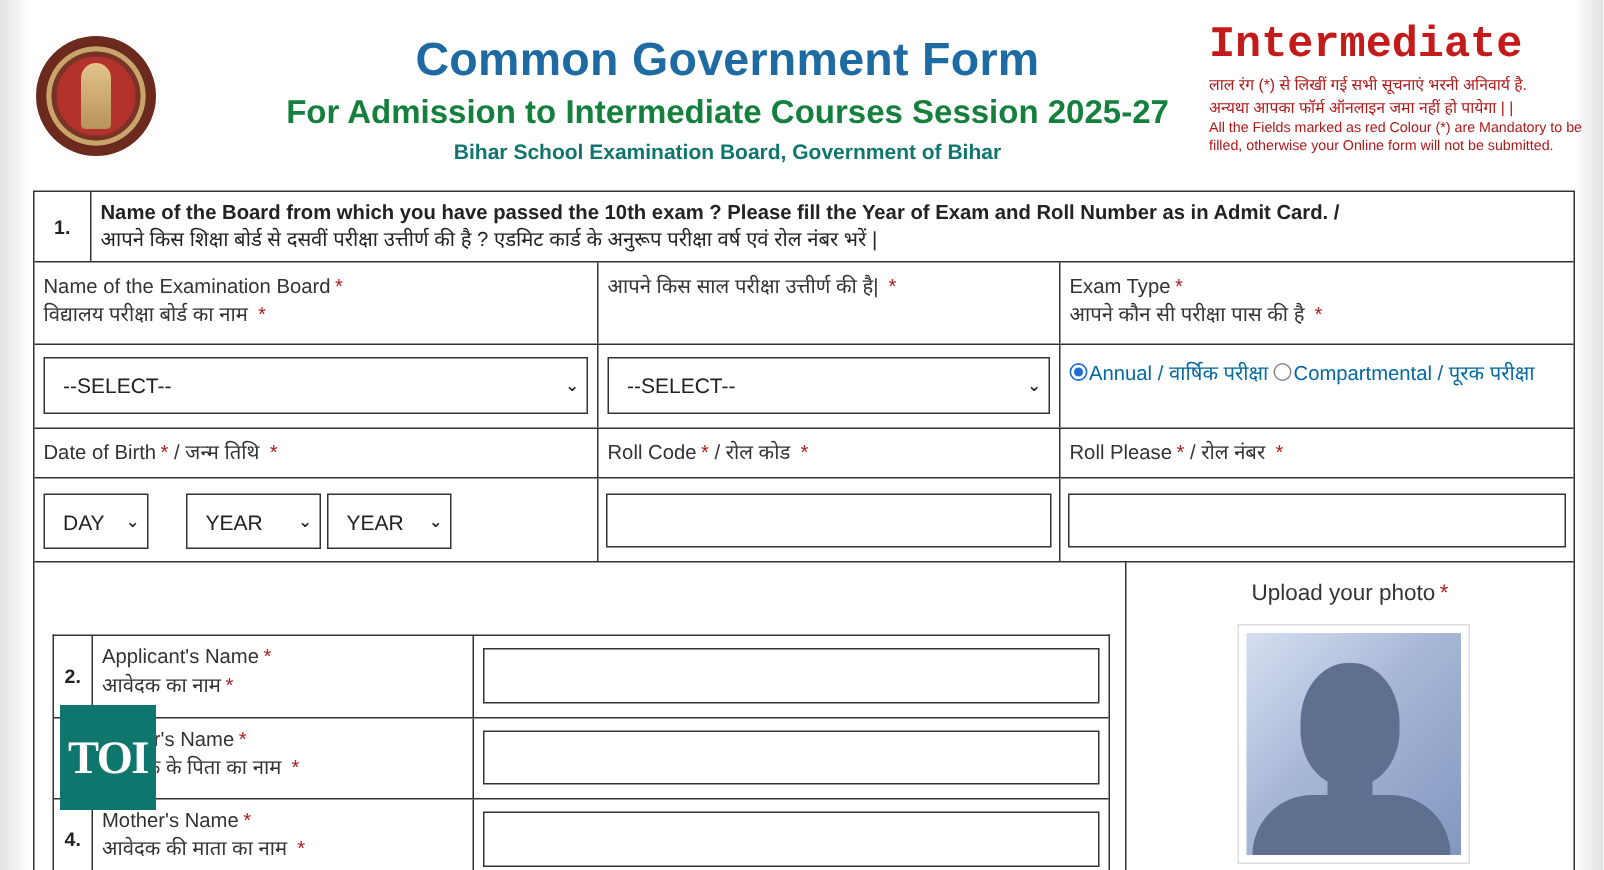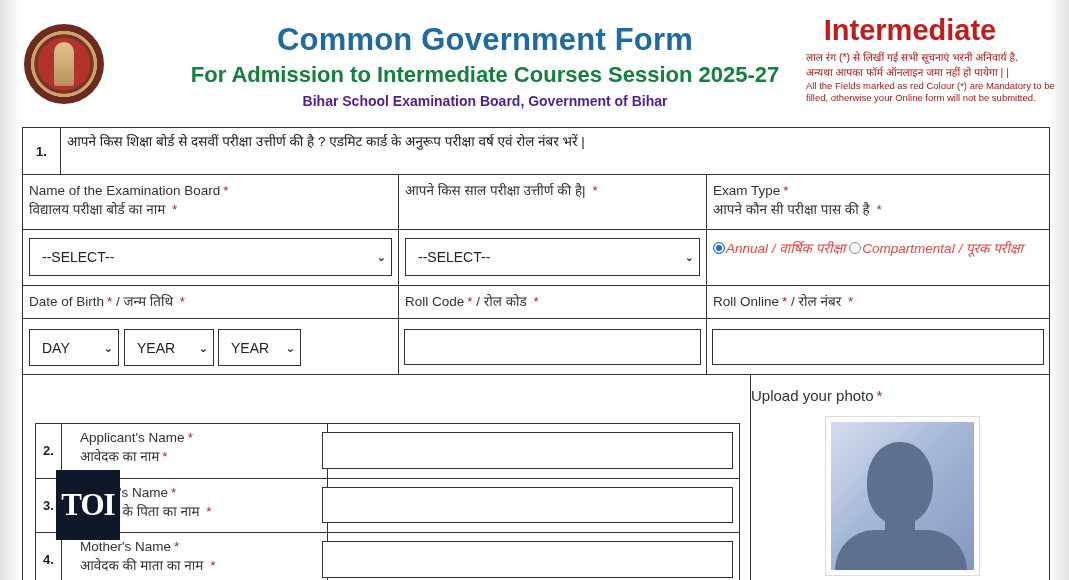--- a/index.html
+++ b/index.html
@@ -26,24 +26,24 @@
     background: radial-gradient(circle, #b3322b 0 46%, #7a3425 47% 52%, #c9a36c 53% 58%, #6b2a1d 59% 72%, #b88a5a 73% 78%, #5a2418 79% 100%);
     display: flex; align-items: center; justify-content: center;
   }
   .logo-figure {
     width: 20px; height: 44px; background: linear-gradient(#e3c48b, #b8925c);
     border-radius: 10px 10px 3px 3px;
   }
   .title-block { position: absolute; left: 100px; top: 20px; width: 730px; text-align: center; }
   .title-main { font-size: 31px; font-weight: bold; color: #1e6aa3; letter-spacing: 0.2px; line-height: 40px; }
   .title-sub { font-size: 22px; font-weight: bold; color: #15803d; line-height: 28px; margin-top: 1px; }
-  .title-org { font-size: 14px; font-weight: bold; color: #4c1d95; line-height: 20px; margin-top: 2px; }
+  .title-org { font-size: 14px; font-weight: bold; color: #0f766e; line-height: 20px; margin-top: 2px; }
 
   .notice { position: absolute; left: 786px; top: 14px; width: 250px; }
-  .notice-title { font-size: 29px; font-weight: bold; color: #c41a1a; text-align: center; line-height: 32px; width: 208px; }
+  .notice-title { font-size: 29px; font-weight: bold; color: #c41a1a; text-align: center; line-height: 32px; width: 208px; font-family: Liberation Mono, monospace; }
   .notice-hi { font-size: 10.5px; color: #b01818; line-height: 15px; margin-top: 4px; }
   .notice-en { font-size: 9.5px; color: #b01818; line-height: 12px; }
 
   
   .form {
     position: absolute; left: 2px; top: 127px; width: 1028px; height: 460px;
     border: 1.5px solid #333;
   }
   .row { position: absolute; left: 0; width: 100%; border-bottom: 1.5px solid #333; }
   .cell { position: absolute; top: 0; bottom: 0; border-right: 1.5px solid #333; }
@@ -53,53 +53,53 @@
   .num { font-size: 13px; font-weight: bold; text-align: center; display: flex; align-items: center; justify-content: center; height: 100%; }
   .req { color: #b02222; margin-left: 3px; }
 
   .select {
     position: absolute; border: 1.5px solid #333; background: #fff;
     font-size: 14px; color: #222; display: flex; align-items: center; padding-left: 12px;
   }
   .select .chev { position: absolute; right: 5px; top: 50%; transform: translateY(-50%); font-size: 11px; font-weight: bold; color: #222; }
   .input { position: absolute; border: 1.5px solid #333; background: #fff; }
 
-  .radio-row { font-size: 13.5px; color: #ef4444; line-height: 18px; padding: 10px 6px; font-style: italic; }
+  .radio-row { font-size: 13.5px; color: #0369a1; line-height: 18px; padding: 10px 6px; }
   .radio { display: inline-block; width: 12px; height: 12px; border-radius: 50%; border: 1px solid #888; vertical-align: -1px; margin-right: 1px; background: #fff; }
   .radio.checked { border: 1px solid #1b6fd6; box-shadow: inset 0 0 0 2px #fff; background: #1b6fd6; }
 
   
   .inner-table {
     position: absolute; left: 12px; top: 295px; width: 705px; height: 180px;
     border: 1.5px solid #333; border-bottom: none;
   }
   .irow { position: absolute; left: 0; width: 100%; height: 54.5px; border-bottom: 1.5px solid #333; }
   .icell-num { position: absolute; left: 0; top: 0; width: 26px; height: 100%; border-right: 1.5px solid #333; }
-  .icell-lbl { position: absolute; left: 26px; top: 0; width: 254px; height: 100%; border-right: 1.5px solid #333; margin-left: 12px; }
+  .icell-lbl { position: absolute; left: 26px; top: 0; width: 254px; height: 100%; border-right: 1.5px solid #333; }
   .icell-lbl .lbl { padding: 4px 6px; }
   .icell-inp { position: absolute; left: 280px; top: 0; right: 0; height: 100%; }
   .icell-inp .input { left: 6px; right: 6px; top: 8px; bottom: 9px; }
 
   .photo-col { position: absolute; left: 727px; top: 246px; right: 0; bottom: 0; border-left: 1.5px solid #333; }
-  .photo-label { text-align: left; font-size: 15px; color: #333; margin-top: 13px; }
+  .photo-label { text-align: center; font-size: 15px; color: #333; margin-top: 13px; }
   .photo-frame {
     position: absolute; left: 74px; top: 42px; width: 155px; height: 160px;
     border: 1px solid #ddd; padding: 5px; background: #fff;
   }
   .photo {
     width: 100%; height: 100%; position: relative; overflow: hidden;
     background: linear-gradient(135deg, #d6dff0 0%, #a6b7d6 45%, #8397c0 100%);
   }
   .photo-head { position: absolute; left: 36px; top: 20px; width: 66px; height: 82px; border-radius: 48% 48% 45% 45%; background: #5e6f90; }
   .photo-neck { position: absolute; left: 54px; top: 90px; width: 30px; height: 25px; background: #5e6f90; }
   .photo-body { position: absolute; left: 4px; top: 108px; width: 132px; height: 60px; border-radius: 40px 40px 0 0; background: #5e6f90; }
 
   .toi {
-    position: absolute; left: 36px; top: 470px; width: 64px; height: 70px;
-    background: #0f172a; color: #fff; font-family: "Liberation Serif", "DejaVu Serif", serif;
+    position: absolute; left: 20px; top: 470px; width: 64px; height: 70px;
+    background: #0f766e; color: #fff; font-family: "Liberation Serif", "DejaVu Serif", serif;
     font-size: 31px; font-weight: bold; display: flex; align-items: center; justify-content: center;
     letter-spacing: -1px; z-index: 10;
   }
 </style>
 </head>
 <body>
 
 <div class="edge-left"></div>
 <div class="edge-right"></div>
 
@@ -124,20 +124,21 @@
   </div>
 
   <div class="form">
 
     <div class="row" style="top:0;height:47px;">
       <div class="cell" style="left:0;width:38px;">
         <div class="num">1.</div>
       </div>
       <div class="cell last" style="left:38px;right:0;">
         <div class="lbl-q">
+          <div>Name of the Board from which you have passed the 10th exam ? Please fill the Year of Exam and Roll Number as in Admit Card. /</div>
           <div style="font-weight:normal;color:#222;">आपने किस शिक्षा बोर्ड से दसवीं परीक्षा उत्तीर्ण की है ? एडमिट कार्ड के अनुरूप परीक्षा वर्ष एवं रोल नंबर भरें |</div>
         </div>
       </div>
     </div>
 
     <div class="row" style="top:47px;height:55px;">
       <div class="cell" style="left:0;width:376px;">
         <div class="lbl">
           <div><span>Name of the Examination Board</span><span class="req">*</span></div>
           <div><span>विद्यालय परीक्षा बोर्ड का नाम</span> <span class="req">*</span></div>
@@ -183,28 +184,28 @@
           <span>Roll Code</span><span class="req">*</span> <span>/ रोल कोड</span> <span class="req">*</span>
         </div>
       </div>
       <div class="cell" style="left:0;width:376px;">
         <div class="lbl">
           <span>Date of Birth</span><span class="req">*</span> <span>/ जन्म तिथि</span> <span class="req">*</span>
         </div>
       </div>
       <div class="cell last" style="left:684px;right:0;">
         <div class="lbl">
-          <span>Roll Online</span><span class="req">*</span> <span>/ रोल नंबर</span> <span class="req">*</span>
+          <span>Roll Please</span><span class="req">*</span> <span>/ रोल नंबर</span> <span class="req">*</span>
         </div>
       </div>
     </div>
 
     <div class="row" style="top:191px;height:56px;">
       <div class="cell" style="left:0;width:376px;">
-        <div class="select" style="left:6px;width:90px;top:10px;height:37px;">
+        <div class="select" style="left:6px;width:70px;top:10px;height:37px;">
           <span>DAY</span>
           <span class="chev">⌄</span>
         </div>
         <div class="select" style="left:101px;width:90px;top:10px;height:37px;overflow:hidden;">
           <span style="display:inline-block;width:54px;overflow:hidden;white-space:nowrap;">YEAR</span>
           <span class="chev">⌄</span>
         </div>
         <div class="select" style="left:195px;width:83px;top:10px;height:37px;">
           <span>YEAR</span>
           <span class="chev">⌄</span>

